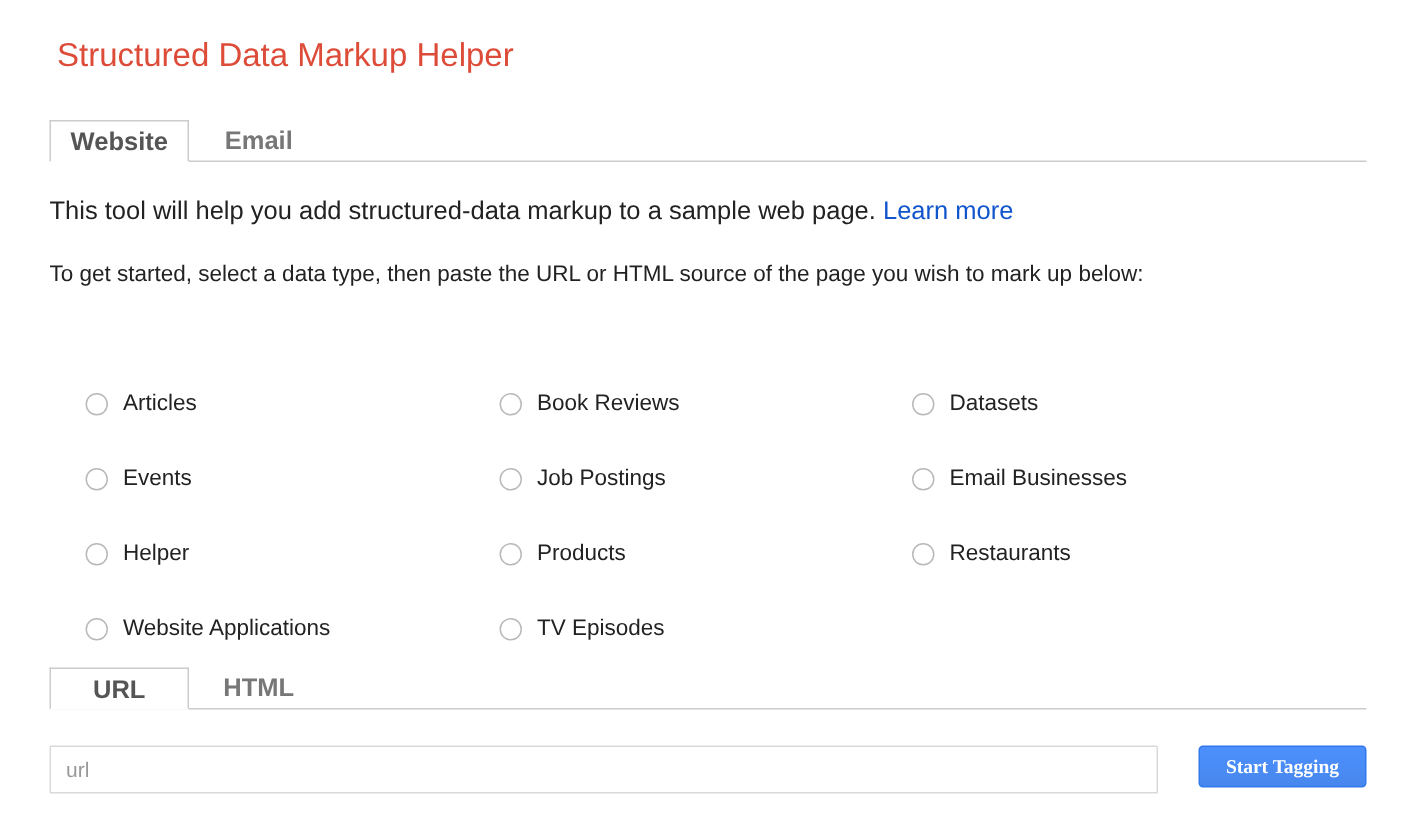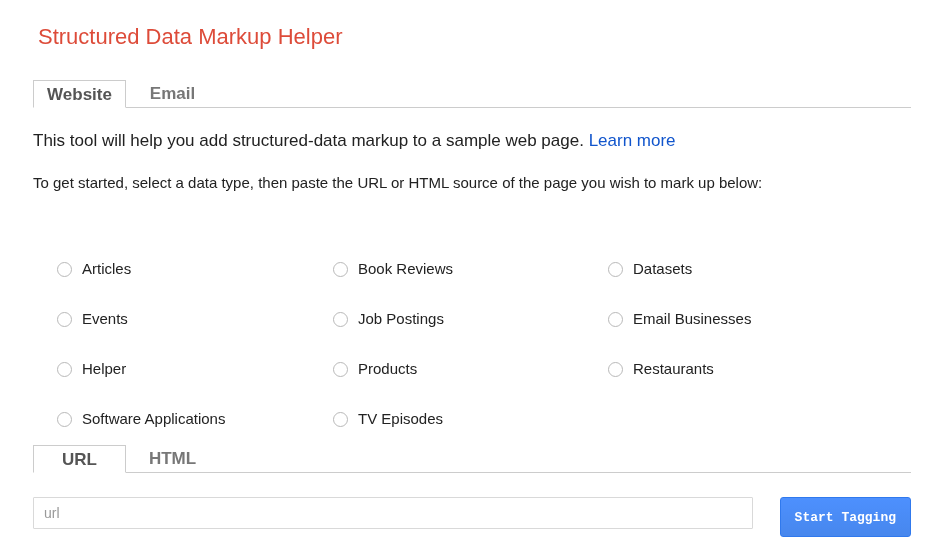--- a/index.html
+++ b/index.html
@@ -114,28 +114,28 @@
     border-radius: 1px;
     padding: 0 10px;
     font-family: "Liberation Sans", sans-serif;
     font-size: 14px;
     color: #333;
     outline: none;
   }
   .url-input::placeholder { color: #999; }
   .start-btn {
     margin-left: 27px;
-    height: 40px;
+    height: 28px;
     min-width: 112px;
     padding: 0 14px;
     background: linear-gradient(to bottom, #4d90fe, #4787ed);
     border: 1px solid #3079ed;
     border-radius: 3px;
     color: #fff;
-    font-family: Liberation Mono, monospace;
+    font-family: Liberation Serif, serif;
     font-size: 13px;
     font-weight: bold;
     cursor: pointer;
   }
 </style>
 </head>
 <body>
 
 <div class="container">
 
@@ -184,21 +184,21 @@
       <label class="opt">
         <span class="radio"></span>
         <span class="opt-label">Products</span>
       </label>
       <label class="opt">
         <span class="radio"></span>
         <span class="opt-label">Restaurants</span>
       </label>
       <label class="opt">
         <span class="radio"></span>
-        <span class="opt-label">Software Applications</span>
+        <span class="opt-label">Website Applications</span>
       </label>
       <label class="opt">
         <span class="radio"></span>
         <span class="opt-label">TV Episodes</span>
       </label>
     </div>
 
   <div class="tabbar tabbar-source" id="source-tabbar">
       <div class="tab active">URL</div>
       <div class="tab">HTML</div>

